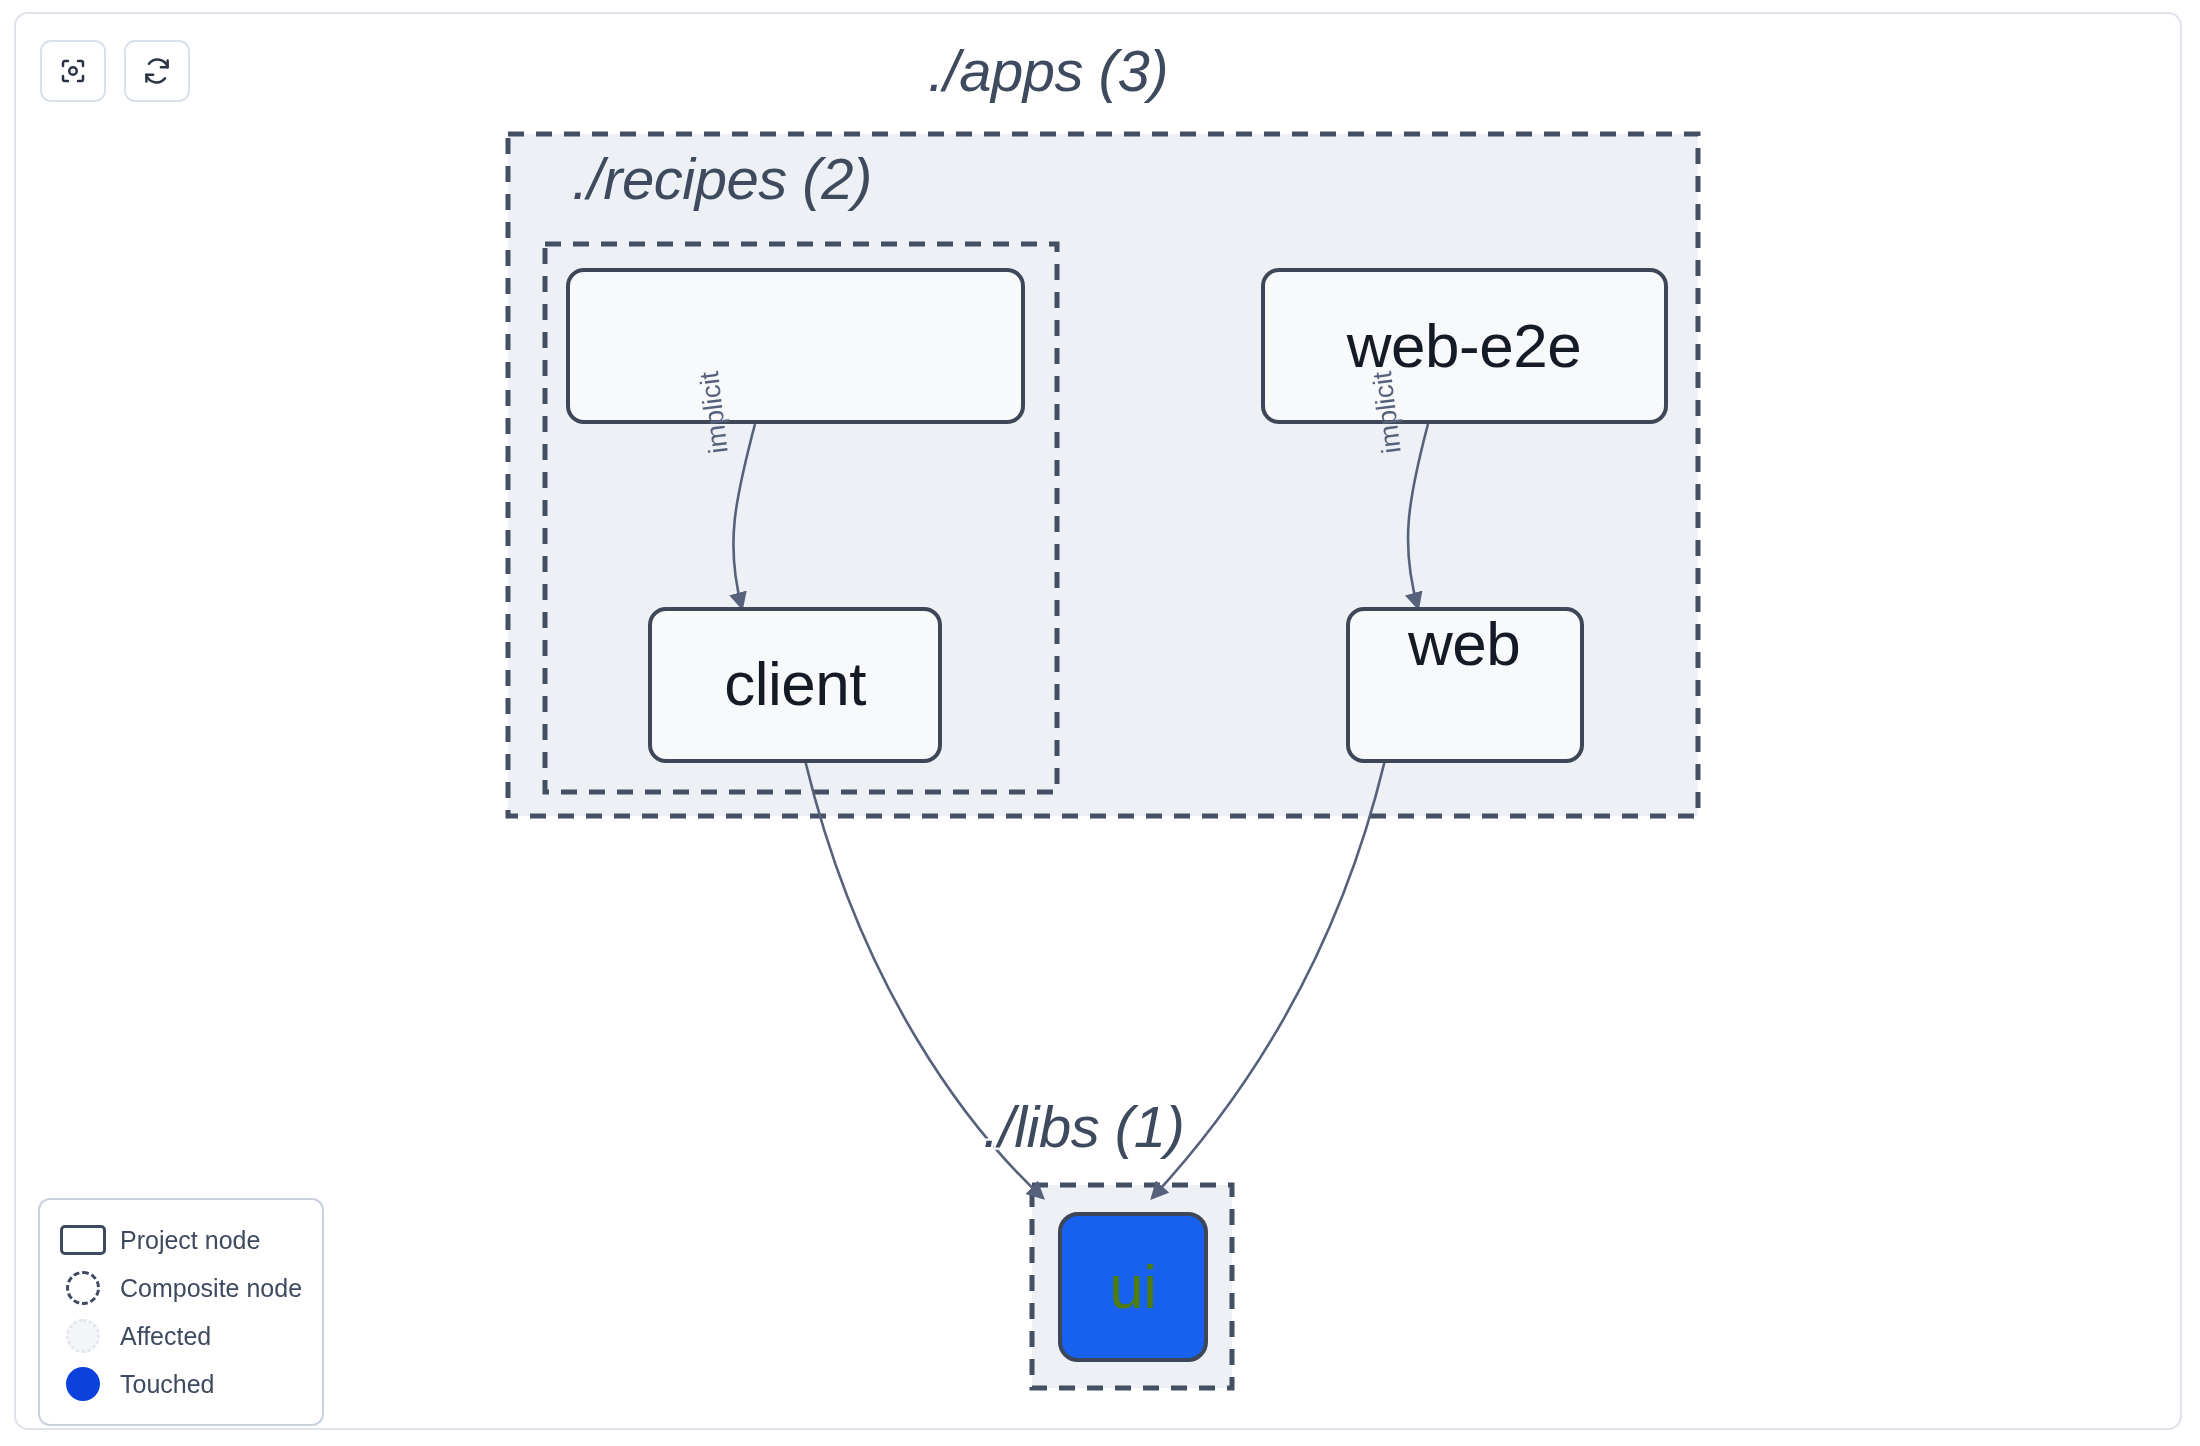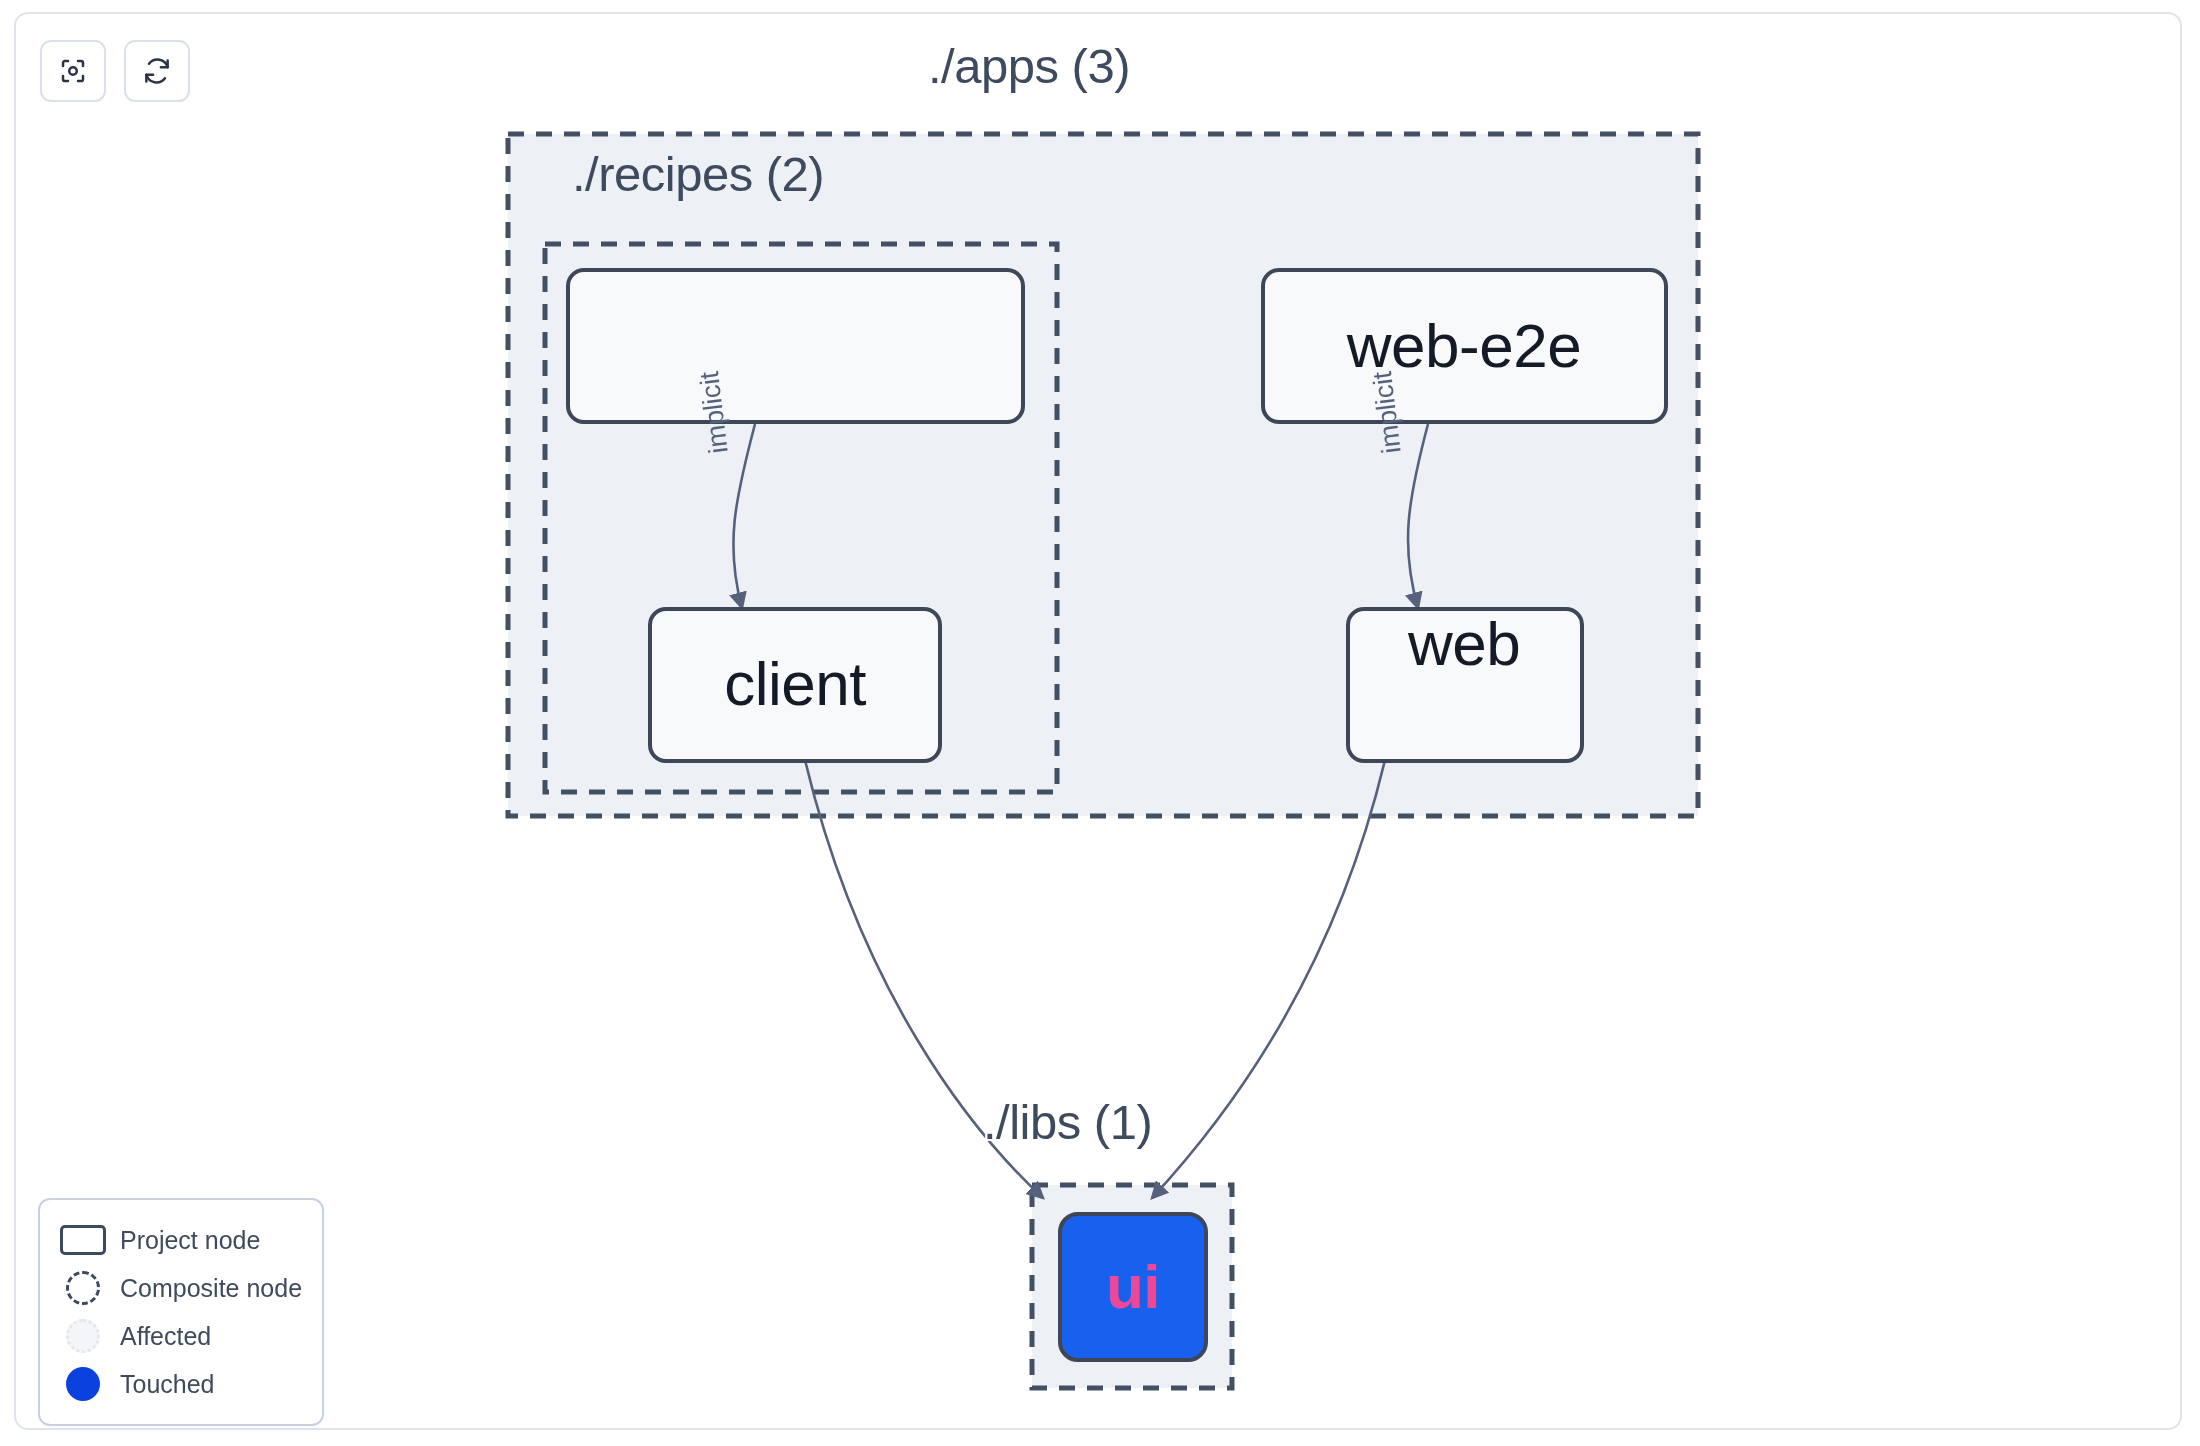--- a/index.html
+++ b/index.html
@@ -59,27 +59,28 @@
     top: 0;
     width: 2200px;
     height: 1446px;
     overflow: visible;
   }
 
   
   .group-label {
     position: absolute;
     color: #3e4a5e;
-    font-size: 49px;
+    font-size: 58px;
     font-weight: 400;
     letter-spacing: -0.5px;
     white-space: nowrap;
     line-height: 1;
     font-family: "Liberation Sans", sans-serif;
     z-index: 12;
+    font-style: italic;
   }
   .group-label.libs {
     text-shadow:
       2px 0 #fff, -2px 0 #fff, 0 2px #fff, 0 -2px #fff,
       2px 2px #fff, -2px -2px #fff, 2px -2px #fff, -2px 2px #fff;
   }
 
   
   .node-label {
     position: absolute;
@@ -87,21 +88,21 @@
     font-size: 62px;
     font-weight: 400;
     letter-spacing: -0.5px;
     white-space: nowrap;
     line-height: 1;
     transform: translate(-50%, -50%);
     font-family: "Liberation Sans", sans-serif;
     z-index: 20;
     pointer-events: none;
   }
-  .node-label.touched { color: #ec4899; font-weight: bold; }
+  .node-label.touched { color: #4d7c0f; }
 
   
   .edge-label {
     position: absolute;
     color: #5a6customBlue;
     font-size: 27px;
     font-family: "Liberation Sans", sans-serif;
     white-space: nowrap;
     line-height: 1;
     z-index: 18;

